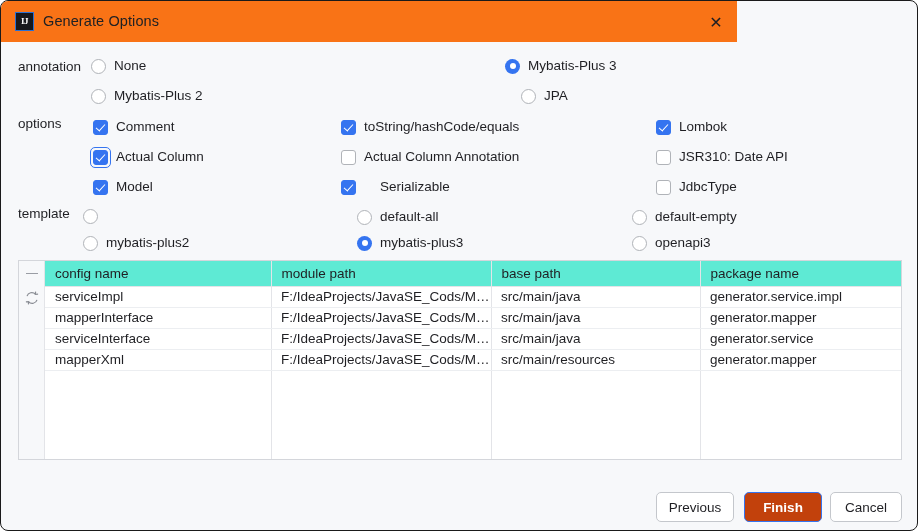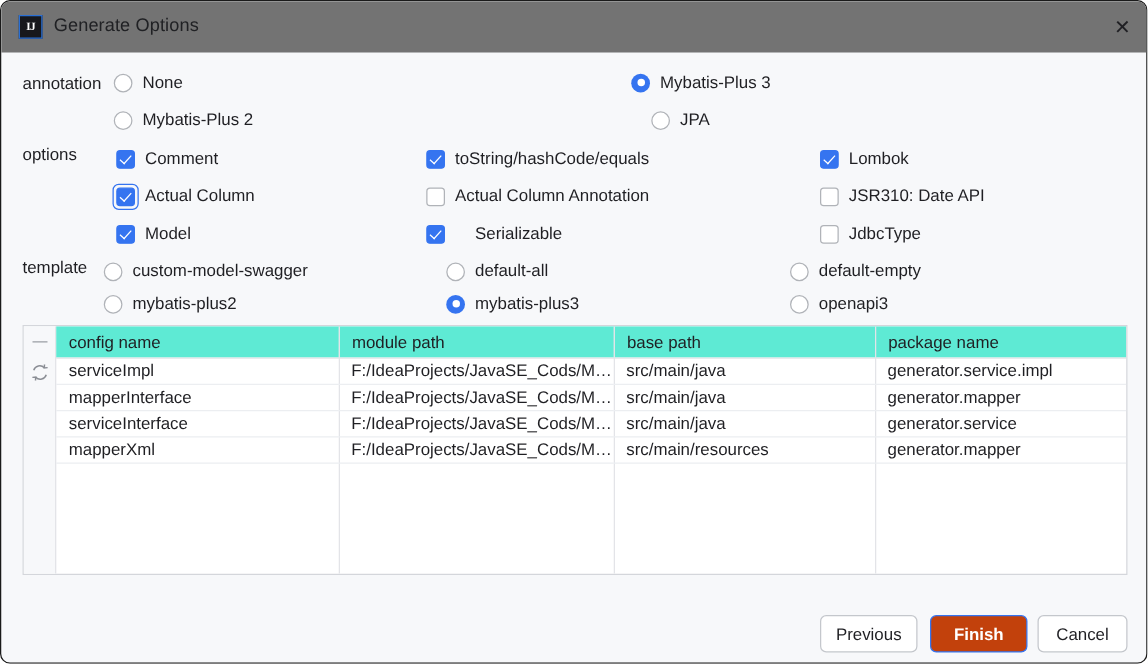--- a/index.html
+++ b/index.html
@@ -18,23 +18,23 @@
     background: #f7f8fa;
     border: 1px solid #1a1a1a;
     border-radius: 8px;
     overflow: hidden;
   }
 
   
   .titlebar {
     position: absolute;
     left: 0; top: 0;
-    width: 918px;
+    width: 736px;
     height: 41px;
-    background: #737373;
+    background: #f97316;
   }
   .ij-icon {
     position: absolute;
     left: 14px; top: 11px;
     width: 19px; height: 19px;
     background: #17181c;
     border: 1px solid #2a6fd4;
     box-sizing: border-box;
     color: #ffffff;
     font-size: 9px;
@@ -308,21 +308,20 @@
   </div>
   <div class="opt" style="left:655px; top:178px;">
     <span class="cbox"></span>
     <span class="lbl">JdbcType</span>
   </div>
 
   <div class="row-label" style="left:17px; top:205px;">template</div>
 
   <div class="opt" style="left:82px; top:208px;">
     <span class="radio"></span>
-    <span class="lbl">custom-model-swagger</span>
   </div>
   <div class="opt" style="left:82px; top:234px;">
     <span class="radio"></span>
     <span class="lbl">mybatis-plus2</span>
   </div>
   <div class="opt" style="left:356px; top:208px;">
     <span class="radio"></span>
     <span class="lbl">default-all</span>
   </div>
   <div class="opt" style="left:356px; top:234px;">

